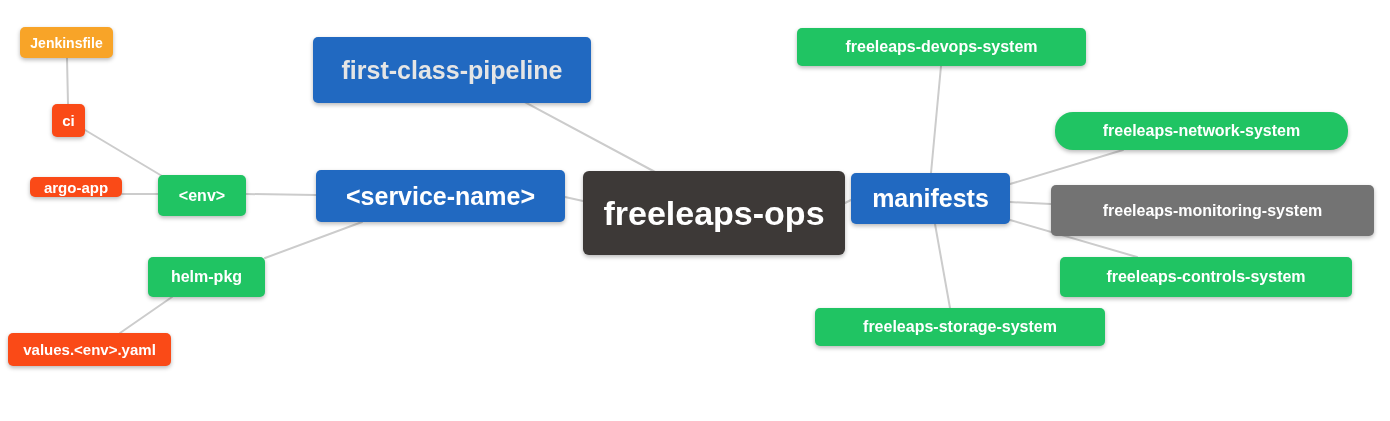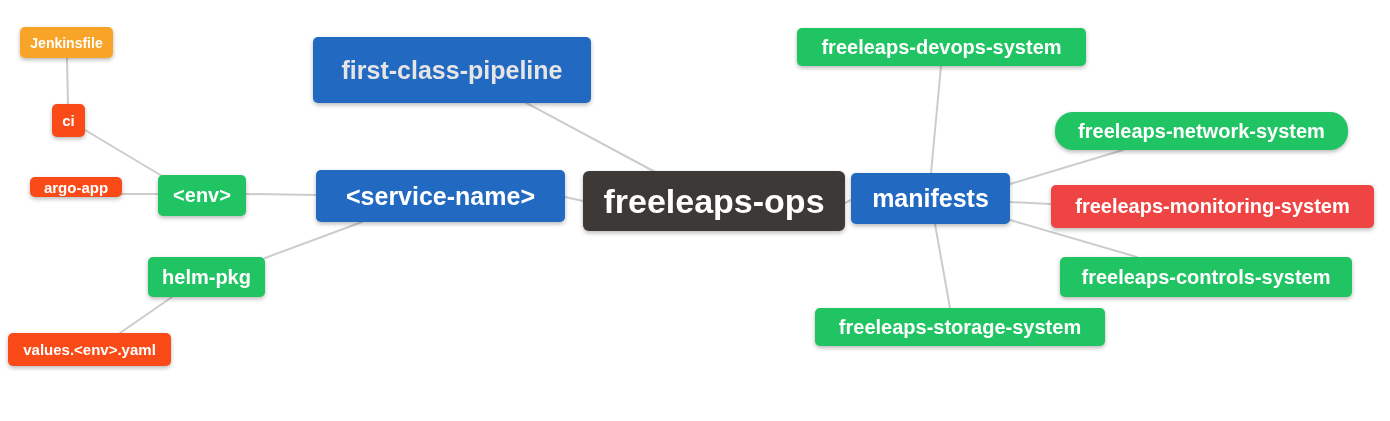--- a/index.html
+++ b/index.html
@@ -33,21 +33,21 @@
     justify-content: center;
     white-space: nowrap;
     font-weight: 700;
     border-radius: 5px;
     box-shadow: 0 2px 4px rgba(0,0,0,0.28);
     cursor: pointer;
     box-sizing: border-box;
   }
   .lvl0 { font-size: 34px; border-radius: 6px; }
   .lvl1 { font-size: 25px; }
-  .lvl2 { font-size: 20px; }
+  .lvl2 { font-size: 16px; }
   .lvl3 { font-size: 15px; }
   .lvl4 { font-size: 14px; }
 </style>
 </head>
 <body>
 
 <div class="canvas">
   <svg class="edge-layer" viewBox="0 0 1390 421" xmlns="http://www.w3.org/2000/svg">
       <line x1="67" y1="58" x2="68" y2="104" stroke="#cccccc" stroke-width="2" stroke-linecap="round"></line>
       <line x1="85" y1="130" x2="162" y2="176" stroke="#cccccc" stroke-width="2" stroke-linecap="round"></line>
@@ -58,21 +58,21 @@
       <line x1="502" y1="90" x2="657" y2="173" stroke="#cccccc" stroke-width="2" stroke-linecap="round"></line>
       <line x1="565" y1="197" x2="583" y2="201" stroke="#cccccc" stroke-width="2" stroke-linecap="round"></line>
       <line x1="845" y1="203" x2="851" y2="200" stroke="#cccccc" stroke-width="2" stroke-linecap="round"></line>
       <line x1="931" y1="173" x2="941" y2="66" stroke="#cccccc" stroke-width="2" stroke-linecap="round"></line>
       <line x1="1010" y1="184" x2="1123" y2="150" stroke="#cccccc" stroke-width="2" stroke-linecap="round"></line>
       <line x1="1010" y1="202" x2="1051" y2="204" stroke="#cccccc" stroke-width="2" stroke-linecap="round"></line>
       <line x1="1010" y1="220" x2="1137" y2="257" stroke="#cccccc" stroke-width="2" stroke-linecap="round"></line>
       <line x1="935" y1="224" x2="950" y2="308" stroke="#cccccc" stroke-width="2" stroke-linecap="round"></line>
     </svg>
 
-<div class="node lvl0" style="left: 583px; top: 171px; width: 262px; height: 60px; background: rgb(61, 57, 55); color: rgb(255, 255, 255);">
+<div class="node lvl0" style="left: 583px; top: 171px; width: 262px; height: 84px; background: rgb(61, 57, 55); color: rgb(255, 255, 255);">
       <span>freeleaps-ops</span>
     </div>
     <div class="node lvl1" style="left: 313px; top: 37px; width: 278px; height: 66px; background: rgb(33, 105, 193); color: #e5e5e5;">
       <span>first-class-pipeline</span>
     </div>
     <div class="node lvl1" style="left: 316px; top: 170px; width: 249px; height: 52px; background: rgb(33, 105, 193); color: rgb(255, 255, 255);">
       <span>&lt;service-name&gt;</span>
     </div>
     <div class="node lvl1" style="left: 851px; top: 173px; width: 159px; height: 51px; background: rgb(33, 105, 193); color: rgb(255, 255, 255);">
       <span>manifests</span>
@@ -82,21 +82,21 @@
     </div>
     <div class="node lvl2" style="left: 148px; top: 257px; width: 117px; height: 40px; background: rgb(32, 196, 99); color: rgb(255, 255, 255);">
       <span>helm-pkg</span>
     </div>
     <div class="node lvl2" style="left: 797px; top: 28px; width: 289px; height: 38px; background: rgb(32, 196, 99); color: rgb(255, 255, 255);">
       <span>freeleaps-devops-system</span>
     </div>
     <div class="node lvl2" style="left: 1055px; top: 112px; width: 293px; height: 38px; background: rgb(32, 196, 99); color: rgb(255, 255, 255); border-radius: 18px;">
       <span>freeleaps-network-system</span>
     </div>
-    <div class="node lvl2" style="left: 1051px; top: 185px; width: 323px; height: 43px; background: #ef4444; color: rgb(255, 255, 255);">
+    <div class="node lvl2" style="left: 1051px; top: 185px; width: 323px; height: 51px; background: #737373; color: rgb(255, 255, 255);">
       <span>freeleaps-monitoring-system</span>
     </div>
     <div class="node lvl2" style="left: 1060px; top: 257px; width: 292px; height: 40px; background: rgb(32, 196, 99); color: rgb(255, 255, 255);">
       <span>freeleaps-controls-system</span>
     </div>
     <div class="node lvl2" style="left: 815px; top: 308px; width: 290px; height: 38px; background: rgb(32, 196, 99); color: rgb(255, 255, 255);">
       <span>freeleaps-storage-system</span>
     </div>
     <div class="node lvl3" style="left: 52px; top: 104px; width: 33px; height: 33px; background: rgb(250, 74, 23); color: rgb(255, 255, 255);">
       <span>ci</span>

